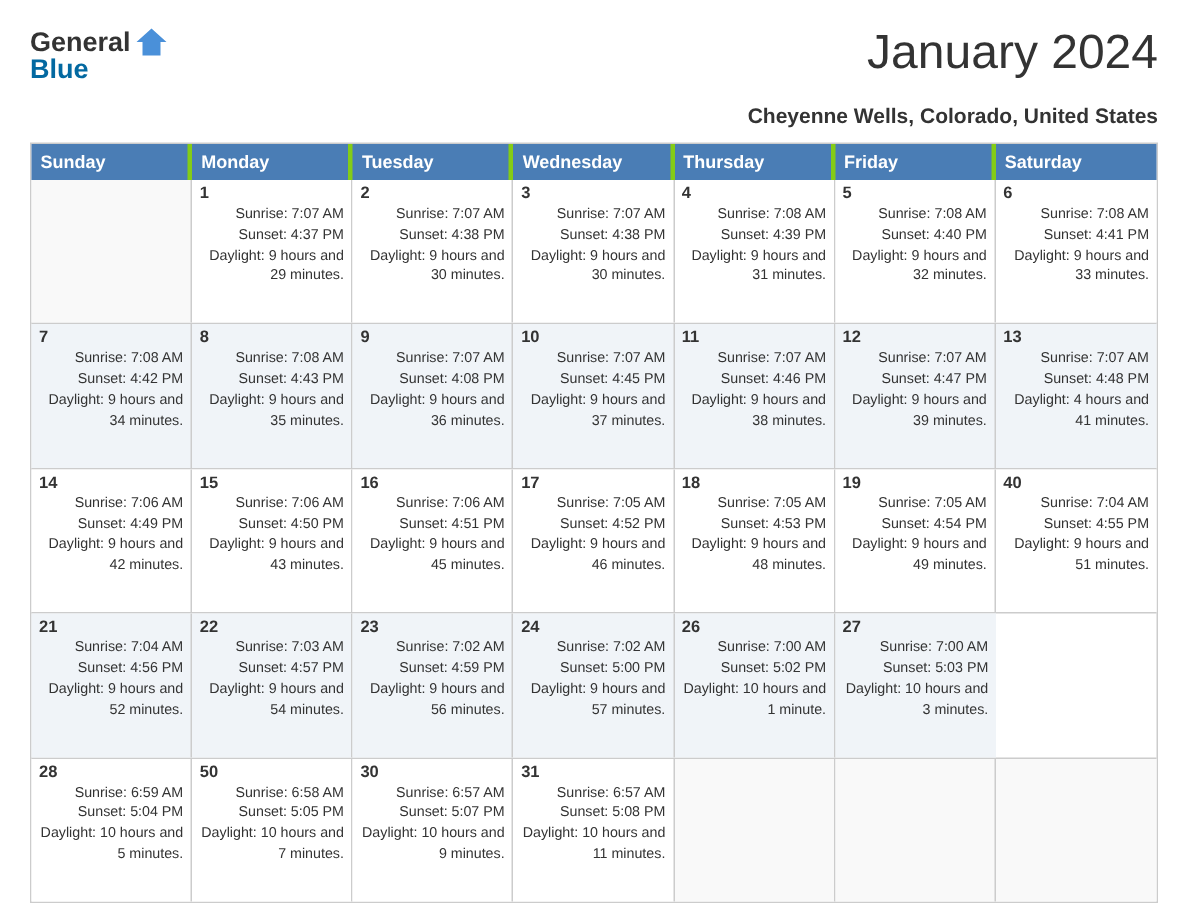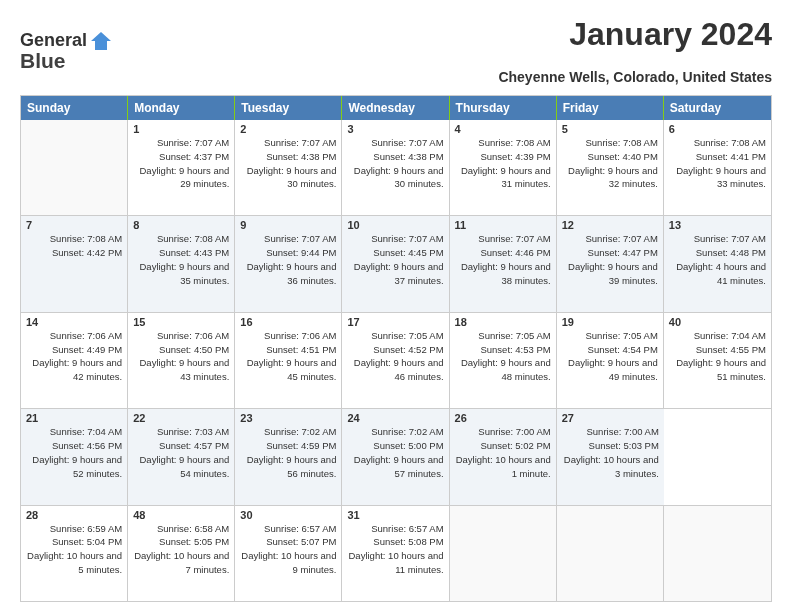--- a/index.html
+++ b/index.html
@@ -13,49 +13,49 @@
     .page {
       width: 792px;
       height: 612px;
       padding: 16px 20px 10px 20px;
       display: flex;
       flex-direction: column;
     }
     .header {
       display: flex;
       justify-content: space-between;
-      align-items: center;
+      align-items: flex-start;
       margin-bottom: 10px;
     }
     .logo {
       display: flex;
       align-items: center;
     }
     .logo-text-general {
       font-size: 18px;
       font-weight: bold;
       color: #333;
     }
     .logo-text-blue {
-      font-size: 21px;
-      font-weight: bold;
-      color: #404040;
+      font-size: 18px;
+      font-weight: bold;
+      color: #0369a1;
     }
     .logo-icon {
       width: 24px;
       height: 24px;
       margin-left: 2px;
     }
     .title-section {
       text-align: right;
     }
     .month-title {
       font-size: 32px;
       color: #333;
-      font-weight: 700;
+      font-weight: 400;
     }
     .location {
       font-size: 14px;
       color: #333;
       font-weight: bold;
       margin-top: 16px;
     }
     .calendar {
       flex: 1;
       display: flex;
@@ -65,21 +65,21 @@
     .cal-header {
       display: grid;
       grid-template-columns: repeat(7, 1fr);
       background: #4a7db5;
     }
     .cal-header-cell {
       color: white;
       font-size: 12px;
       font-weight: bold;
       padding: 5px 6px;
-      border-right: 1px solid #84cc16;
+      border-right: 3px solid #84cc16;
     }
     .cal-header-cell:last-child {
       border-right: none;
     }
     .cal-body {
       flex: 1;
       display: flex;
       flex-direction: column;
     }
     .cal-row {
@@ -176,29 +176,29 @@
             <div class="cell-info"><span>Sunrise: 7:08 AM</span><br><span>Sunset: 4:40 PM</span><br><span>Daylight: 9 hours and 32 minutes.</span></div>
           </div>
           <div class="cal-cell">
             <span class="day-num">6</span>
             <div class="cell-info"><span>Sunrise: 7:08 AM</span><br><span>Sunset: 4:41 PM</span><br><span>Daylight: 9 hours and 33 minutes.</span></div>
           </div>
         </div>
         <div class="cal-row">
           <div class="cal-cell shaded">
             <span class="day-num">7</span>
-            <div class="cell-info"><span>Sunrise: 7:08 AM</span><br><span>Sunset: 4:42 PM</span><br></div>
+            <div class="cell-info"><span>Sunrise: 7:08 AM</span><br><span>Sunset: 4:42 PM</span><br><span>Daylight: 9 hours and 34 minutes.</span></div>
           </div>
           <div class="cal-cell shaded">
             <span class="day-num">8</span>
             <div class="cell-info"><span>Sunrise: 7:08 AM</span><br><span>Sunset: 4:43 PM</span><br><span>Daylight: 9 hours and 35 minutes.</span></div>
           </div>
           <div class="cal-cell shaded">
             <span class="day-num">9</span>
-            <div class="cell-info"><span>Sunrise: 7:07 AM</span><br><span>Sunset: 9:44 PM</span><br><span>Daylight: 9 hours and 36 minutes.</span></div>
+            <div class="cell-info"><span>Sunrise: 7:07 AM</span><br><span>Sunset: 4:08 PM</span><br><span>Daylight: 9 hours and 36 minutes.</span></div>
           </div>
           <div class="cal-cell shaded">
             <span class="day-num">10</span>
             <div class="cell-info"><span>Sunrise: 7:07 AM</span><br><span>Sunset: 4:45 PM</span><br><span>Daylight: 9 hours and 37 minutes.</span></div>
           </div>
           <div class="cal-cell shaded">
             <span class="day-num">11</span>
             <div class="cell-info"><span>Sunrise: 7:07 AM</span><br><span>Sunset: 4:46 PM</span><br><span>Daylight: 9 hours and 38 minutes.</span></div>
           </div>
           <div class="cal-cell shaded">
@@ -265,21 +265,21 @@
             <span class="day-num">27</span>
             <div class="cell-info"><span>Sunrise: 7:00 AM</span><br><span>Sunset: 5:03 PM</span><br><span>Daylight: 10 hours and 3 minutes.</span></div>
           </div>
         </div>
         <div class="cal-row">
           <div class="cal-cell">
             <span class="day-num">28</span>
             <div class="cell-info"><span>Sunrise: 6:59 AM</span><br><span>Sunset: 5:04 PM</span><br><span>Daylight: 10 hours and 5 minutes.</span></div>
           </div>
           <div class="cal-cell">
-            <span class="day-num">48</span>
+            <span class="day-num">50</span>
             <div class="cell-info"><span>Sunrise: 6:58 AM</span><br><span>Sunset: 5:05 PM</span><br><span>Daylight: 10 hours and 7 minutes.</span></div>
           </div>
           <div class="cal-cell">
             <span class="day-num">30</span>
             <div class="cell-info"><span>Sunrise: 6:57 AM</span><br><span>Sunset: 5:07 PM</span><br><span>Daylight: 10 hours and 9 minutes.</span></div>
           </div>
           <div class="cal-cell">
             <span class="day-num">31</span>
             <div class="cell-info"><span>Sunrise: 6:57 AM</span><br><span>Sunset: 5:08 PM</span><br><span>Daylight: 10 hours and 11 minutes.</span></div>
           </div>

